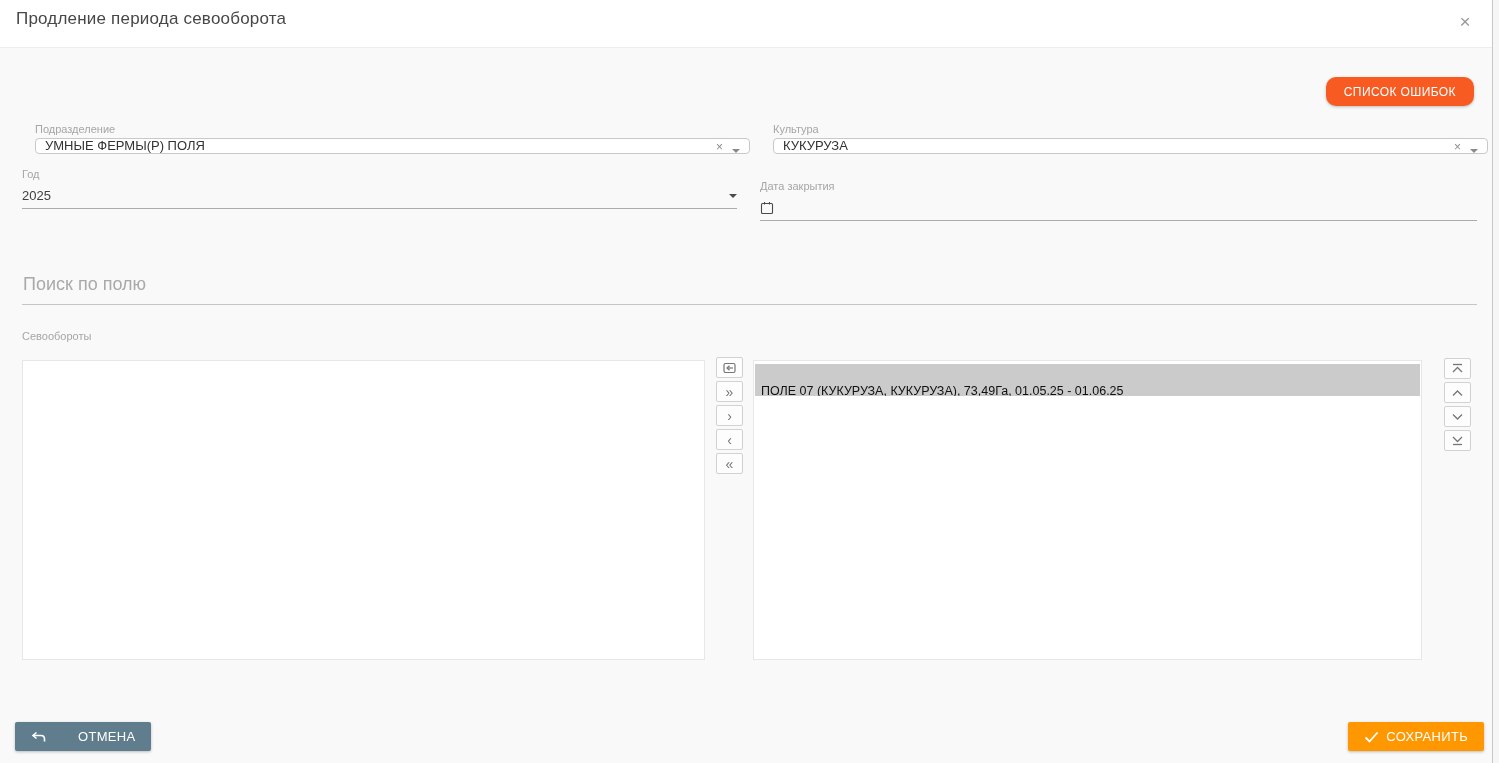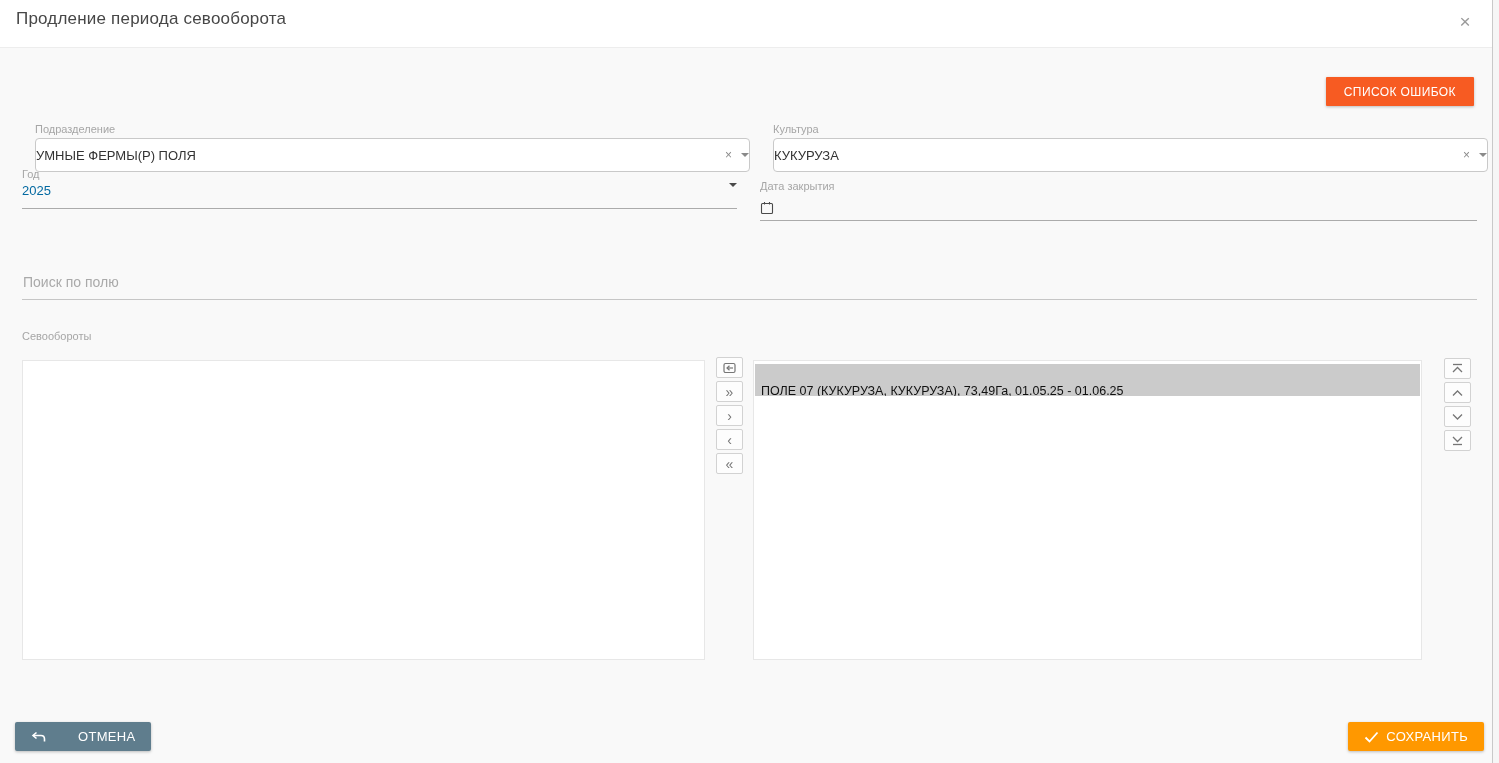--- a/index.html
+++ b/index.html
@@ -35,63 +35,63 @@
 
   
   .window-edge{
     position:absolute;top:0;right:0;width:7px;height:763px;
     background:#f6f6f6;border-left:1px solid #c9c9c9;
   }
 
   
   .error-btn{
     position:absolute;top:77px;right:25px;height:29px;
-    background:var(--error-button);color:#fff;border:none;border-radius:1px;
+    background:var(--error-button);color:#fff;border:none;border-radius:10px;
     font-family:inherit;font-size:12px;letter-spacing:.4px;padding:0 18px;
     box-shadow:0 1px 3px rgba(0,0,0,.25);cursor:pointer;
   }
 
   
   .f-label{font-size:11px;color:#a6a6a6;display:block;margin-bottom:3px;}
 
   
   .sel-field{position:absolute;margin-left:13px;}
   .sel-division{left:22px;top:123px;width:715px;}
   .sel-culture{left:760px;top:123px;width:715px;}
   .sel-box{
-    height:34px;background:#fff;border:1px solid #c9c9c9;border-radius:4px;
-    display:flex;align-items:center;padding:0 0;font-size:13px;color:#333;
+    height:16px;background:#fff;border:1px solid #c9c9c9;border-radius:4px;
+    display:flex;align-items:flex-end;padding:0 9px;font-size:13px;color:#333;
     cursor:pointer;
   }
   .sel-value{flex:1;white-space:nowrap;overflow:hidden;}
   .clear-x{
     font-size:12px;color:#8a8a8a;margin-right:9px;line-height:1;cursor:pointer;
   }
   .caret{
     width:0;height:0;border-left:4px solid transparent;border-right:4px solid transparent;
     border-top:4px solid #8a8a8a;cursor:pointer;
   }
 
   
   .ul-field{position:absolute;}
   .ul-year{left:22px;top:168px;width:715px;}
   .ul-date{left:760px;top:168px;width:717px;margin-top:12px;}
   .ul-row{
-    display:flex;height:26px;
-    border-bottom:1px solid #ababab;font-size:13px;color:#0369a1;cursor:pointer;
+    display:flex;align-items:center;height:26px;
+    border-bottom:1px solid #ababab;font-size:13px;color:#404040;cursor:pointer;
   }
   .ul-value{flex:1;}
   .ul-row .caret{border-top-color:#4a4a4a;}
   .cal-icon{display:flex;align-items:center;cursor:pointer;}
 
   
   .search-wrap{position:absolute;left:22px;top:268px;width:1455px;}
   .search-input{
     width:100%;border:none;border-bottom:1px solid #c6c6c6;background:transparent;
-    font-family:inherit;font-size:14px;color:#333;padding:6px 1px 9px;outline:none;
+    font-family:inherit;font-size:18px;color:#333;padding:6px 1px 9px;outline:none;
   }
   .search-input::placeholder{color:#a9a9a9;}
 
   
   .rot-label{position:absolute;left:22px;top:330px;font-size:11px;color:#a6a6a6;}
   .listbox{
     position:absolute;top:360px;height:300px;background:#fff;
     border:1px solid #e7e7e7;overflow:hidden;
   }
   .list-left{left:22px;width:683px;}

